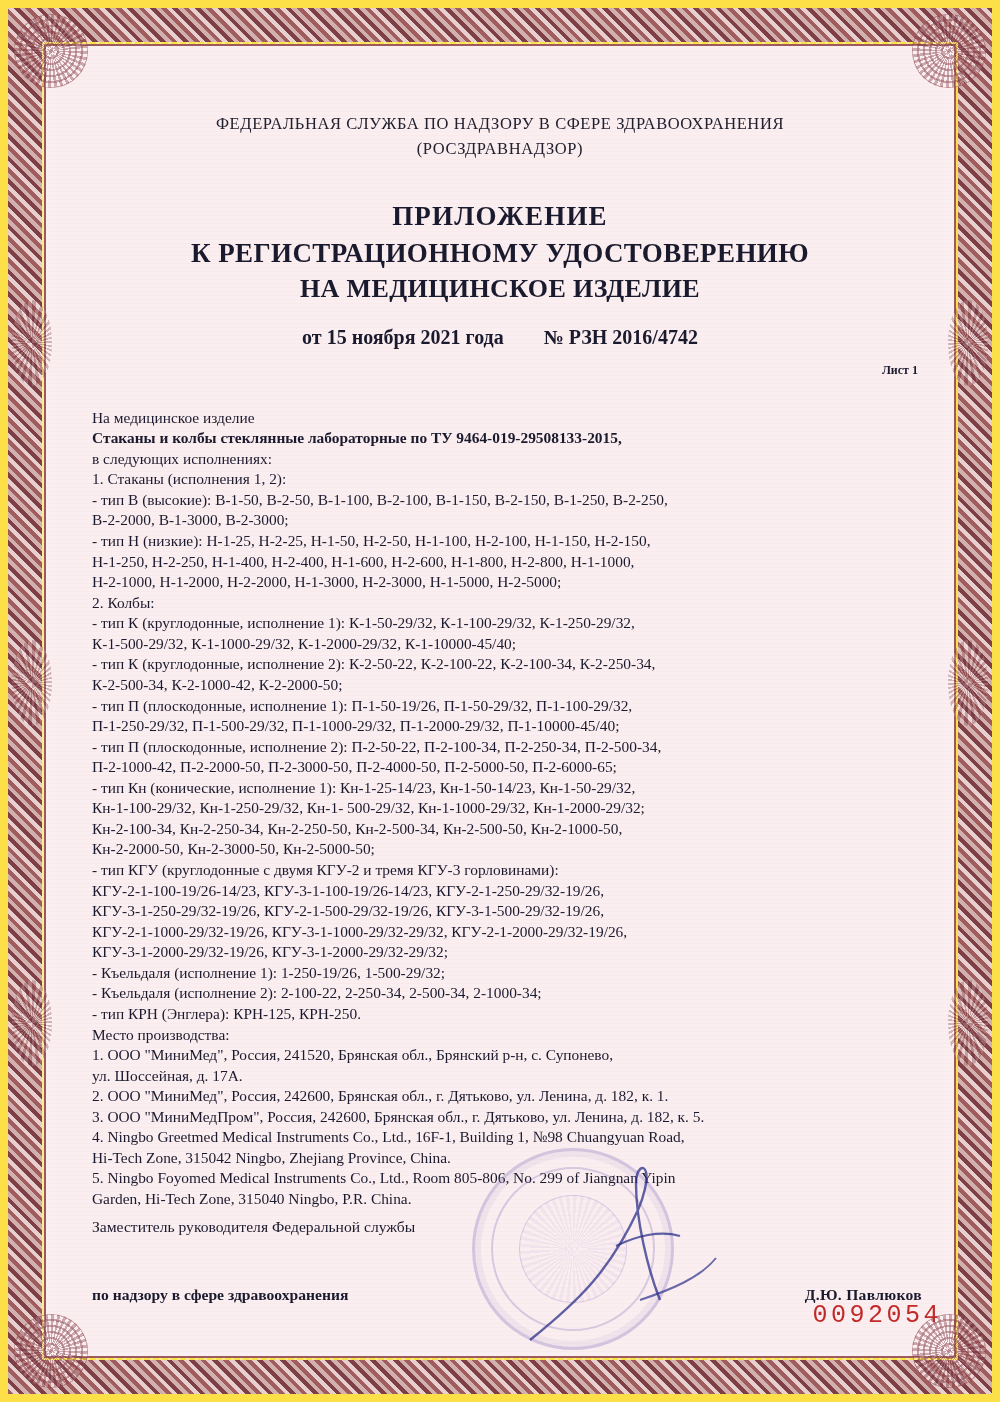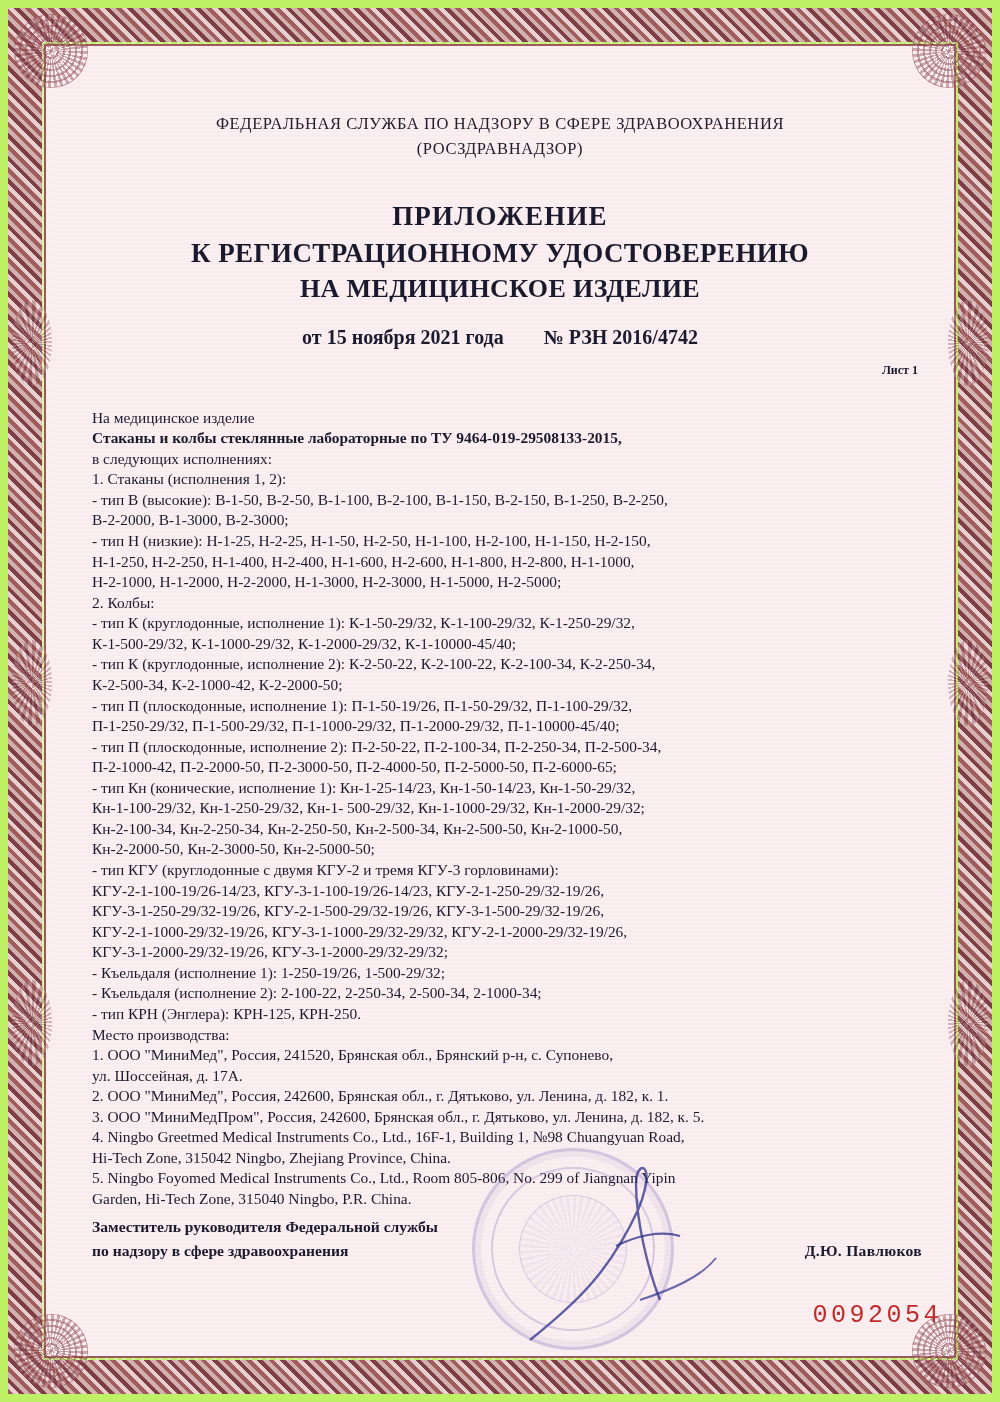--- a/index.html
+++ b/index.html
@@ -4,21 +4,21 @@
 <style>
   html, body {
     margin: 0;
     padding: 0;
     background: #ffffff;
   }
   .page {
     position: relative;
     width: 1000px;
     height: 1402px;
-    background: #bef264;
+    background: #fde047;
     font-family: "Liberation Serif", serif;
     color: #1a1a2e;
     overflow: hidden;
   }
   
   .border-outer {
     position: absolute;
     left: 8px; top: 8px;
     width: 984px; height: 1386px;
     box-sizing: border-box;
@@ -142,30 +142,30 @@
   }
   .body p { margin: 0; }
   .body .b { font-weight: bold; }
   .signature {
     margin-top: 6px;
     padding-left: 32px;
     font-size: 15.6px;
     line-height: 1.45;
     position: relative;
   }
-  .signature .sig-line1 { font-weight: bold; }
+  .signature .sig-line1 { font-weight: normal; }
   .signature .sig-line2 {
     font-weight: bold;
     display: flex;
     justify-content: space-between;
     align-items: baseline;
     padding-right: 18px;
     margin-top: 2px;
   }
-  .sig-name { font-weight: bold; letter-spacing: .3px; }
+  .sig-name { font-weight: bold; letter-spacing: .3px; margin-top: 44px; }
 
   
   .stamp {
     position: absolute;
     left: 472px;
     top: 1148px;
     width: 196px;
     height: 196px;
     border-radius: 50%;
     border: 3px solid rgba(90,70,170,0.45);

